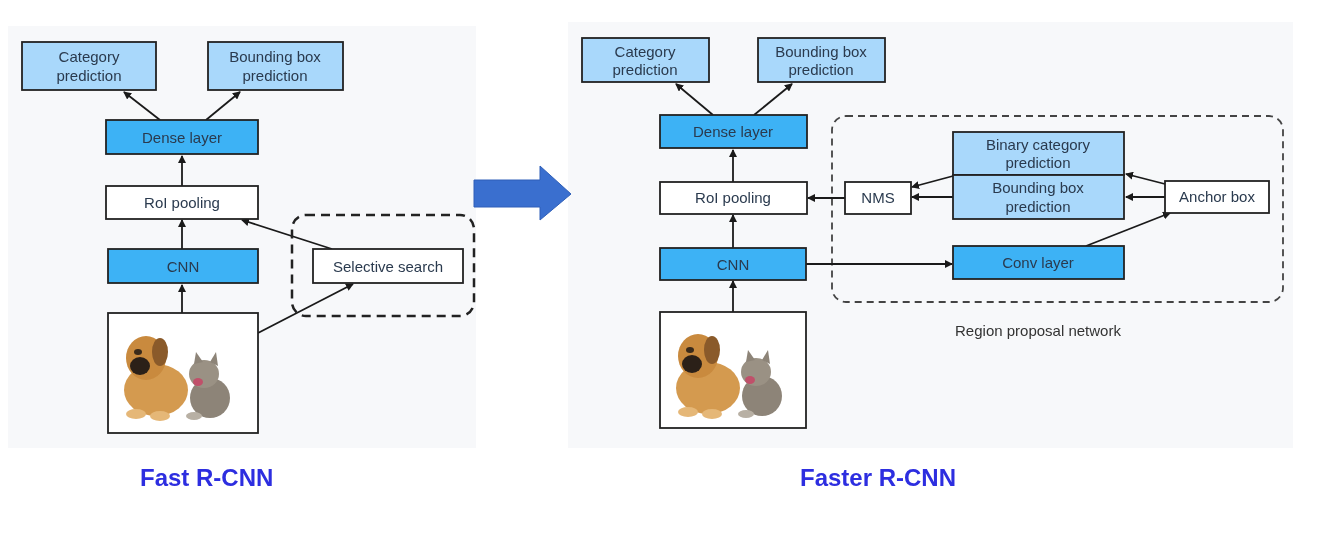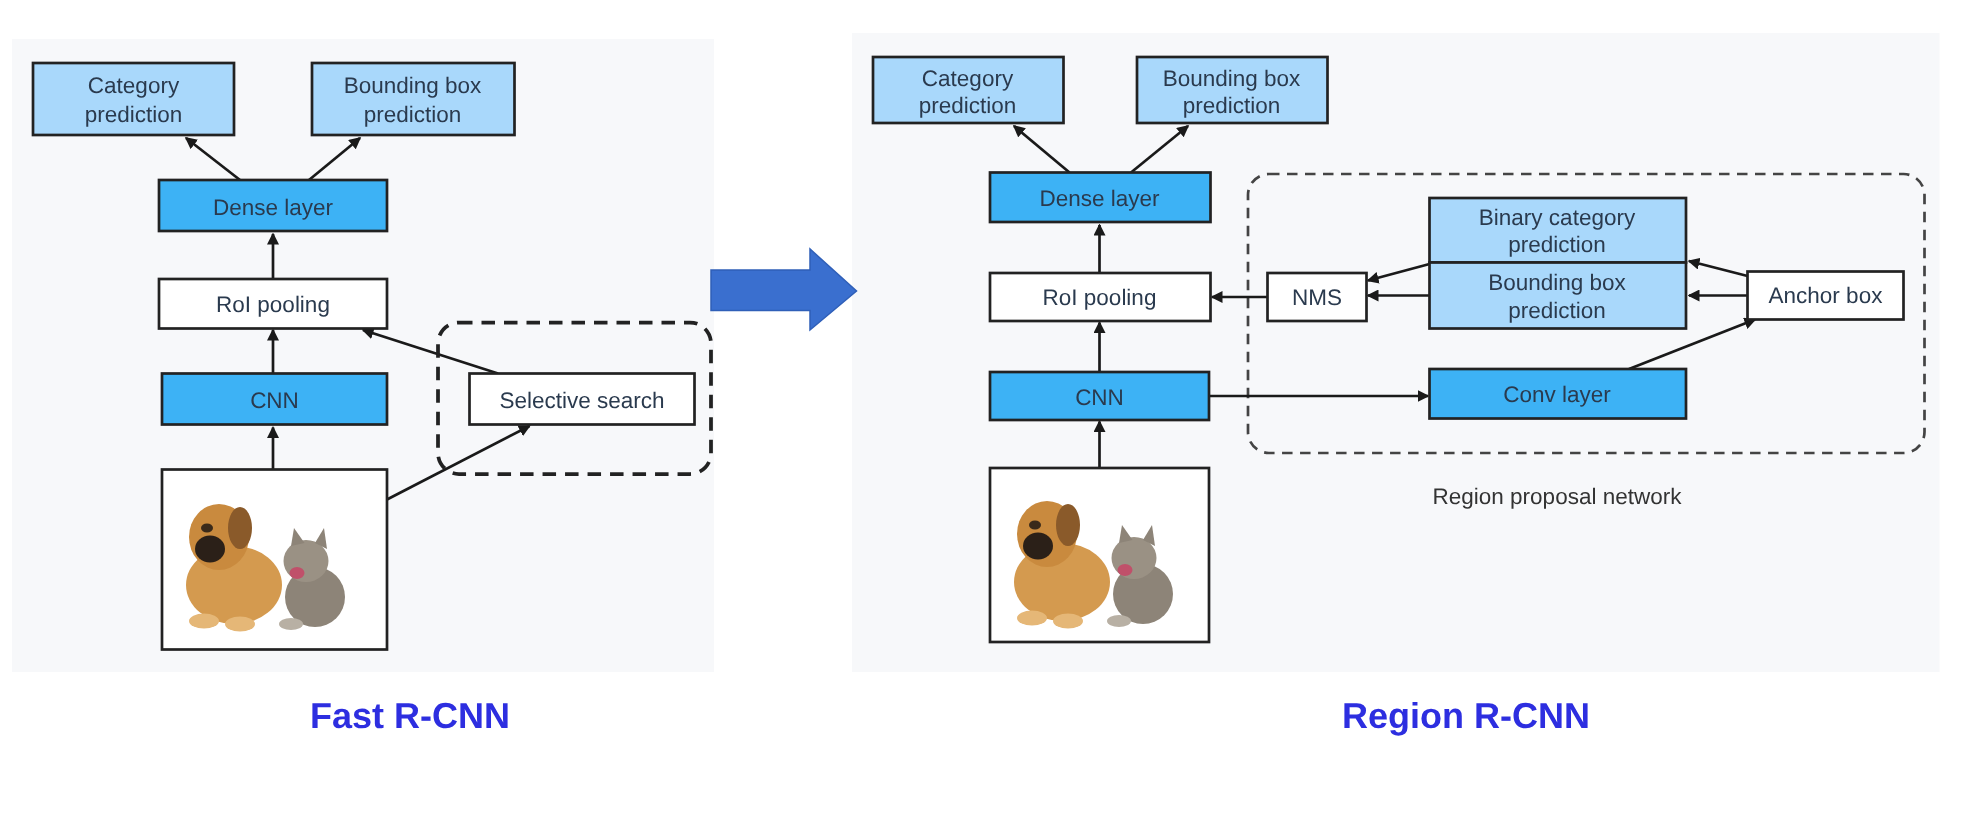--- a/index.html
+++ b/index.html
@@ -5,21 +5,21 @@
   html, body { margin: 0; padding: 0; background: #ffffff; }
   body { width: 1324px; height: 549px; position: relative; overflow: hidden;
          font-family: "Liberation Sans", sans-serif; }
   .panel { position: absolute; background: #f7f8fa; }
   #left-panel { left: 8px; top: 26px; width: 468px; height: 422px; }
   #right-panel { left: 568px; top: 22px; width: 725px; height: 426px; }
   svg#diagram { position: absolute; left: 0; top: 0; }
   .box-text { font-family: "Liberation Sans", sans-serif; font-size: 15px; fill: #2a3a4e; text-anchor: middle; }
   .caption { font-family: "Liberation Sans", sans-serif; font-size: 15px; fill: #333; text-anchor: middle; }
   .title { position: absolute; font-family: "Liberation Sans", sans-serif; font-weight: bold;
-           font-size: 24px; color: #2d2ee0; text-align: right; }
+           font-size: 24px; color: #2d2ee0; text-align: left; }
   #title-fast { left: 140px; top: 464px; width: 200px; }
   #title-faster { left: 800px; top: 464px; width: 260px; }
 </style>
 </head>
 <body>
 
 <div class="panel" id="left-panel"></div>
 <div class="panel" id="right-panel"></div>
 
 <svg id="diagram" width="1324" height="549" viewBox="0 0 1324 549">
@@ -156,13 +156,13 @@
     <g>
       <rect x="660" y="312" width="146" height="116" fill="#ffffff" stroke="#222" stroke-width="1.8"></rect>
       <use href="#dogcat" x="668" y="316"></use>
     </g>
 
     <text class="caption" x="1038" y="336">Region proposal network</text>
   </g>
 </svg>
 
 <div class="title" id="title-fast">Fast R-CNN</div>
-<div class="title" id="title-faster">Region R-CNN</div>
+<div class="title" id="title-faster">Faster R-CNN</div>
 
 </body></html>

